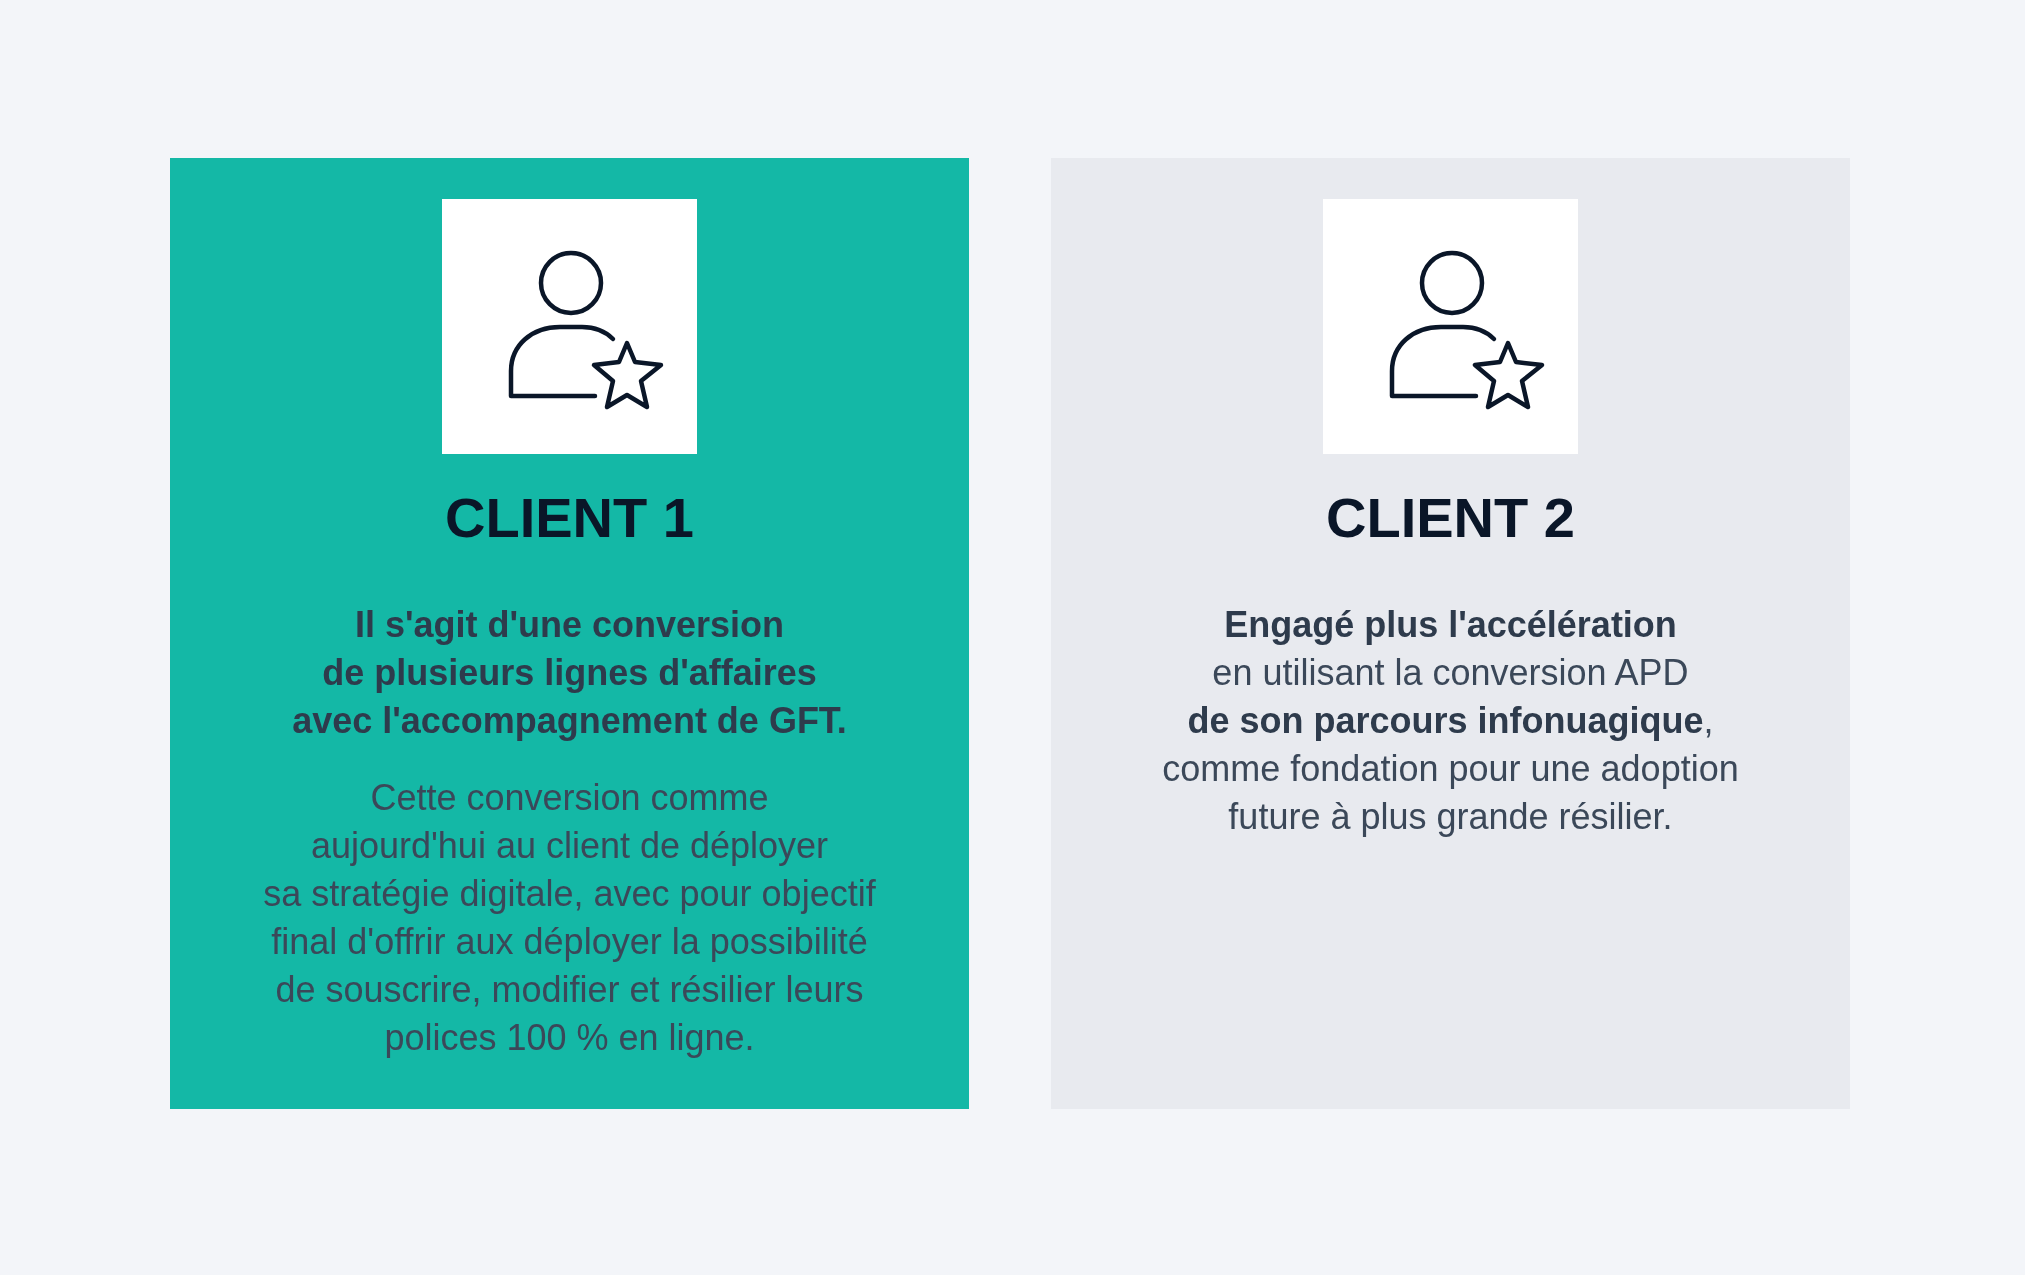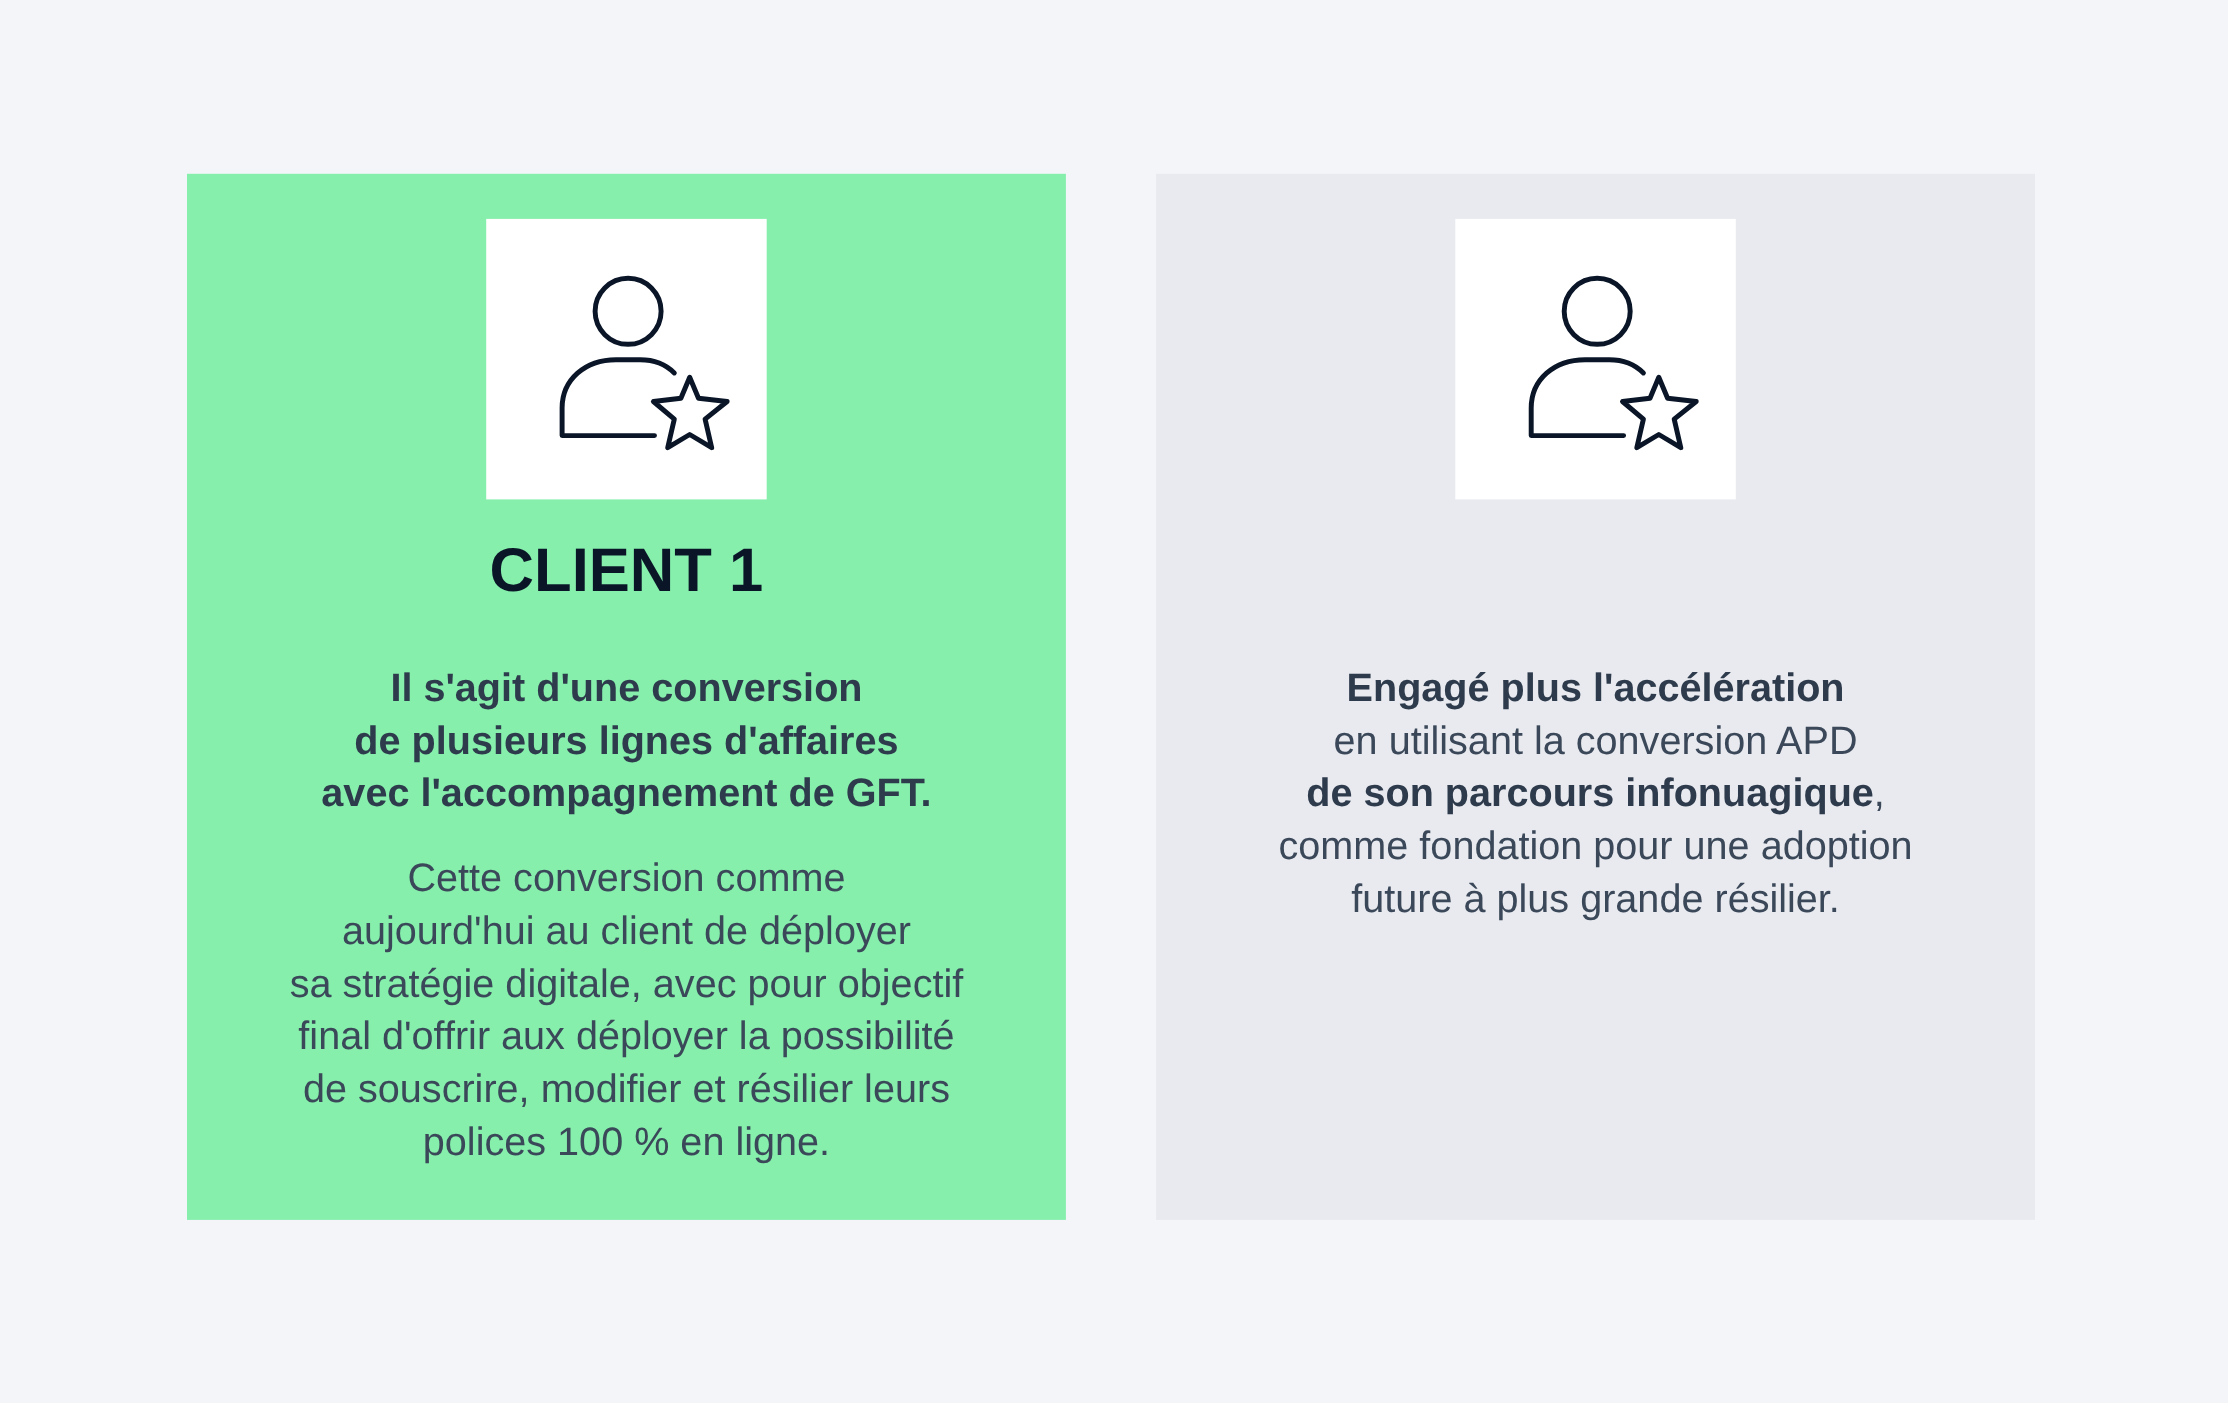--- a/index.html
+++ b/index.html
@@ -15,21 +15,21 @@
       font-family: "Liberation Sans", "DejaVu Sans", sans-serif;
     }
     .card {
       position: absolute;
       top: 158px;
       width: 799px;
       height: 951px;
       box-sizing: border-box;
       text-align: center;
     }
-    .card-1 { left: 170px; background: #86efac; }
+    .card-1 { left: 170px; background: #14b8a6; }
     .card-2 { left: 1051px; background: #e8eaef; }
 
     .icon-box {
       position: absolute;
       top: 41px;
       left: 272px;
       width: 255px;
       height: 255px;
       background: #ffffff;
     }
@@ -116,20 +116,21 @@
 <section class="card card-2">
   <div class="icon-box">
     <svg viewBox="0 0 255 255" xmlns="http://www.w3.org/2000/svg">
       <g fill="none" stroke="#0a1628" stroke-width="4.5" stroke-linecap="round" stroke-linejoin="round">
         <circle cx="129" cy="84" r="30"></circle>
         <path d="M153 197 L69 197 L69 172 C69 146 90 128 118 128 L140 128 C153 128 164 133 171 140"></path>
         <path d="M185 144 L193 163 L219 166 L199 182 L205 208 L185 196 L165 208 L171 182 L152 166 L177 163 Z"></path>
       </g>
     </svg>
   </div>
+  <h2 class="card-title">CLIENT 2</h2>
   <div class="card-body">
     <p>
       <span class="line lead">Engagé plus l'accélération</span>
       <span class="line regular">en utilisant la conversion APD</span>
       <span class="line"><span class="lead">de son parcours infonuagique</span><span class="regular">,</span></span>
       <span class="line regular">comme fondation pour une adoption</span>
       <span class="line regular">future à plus grande résilier.</span>
     </p>
   </div>
 </section>

